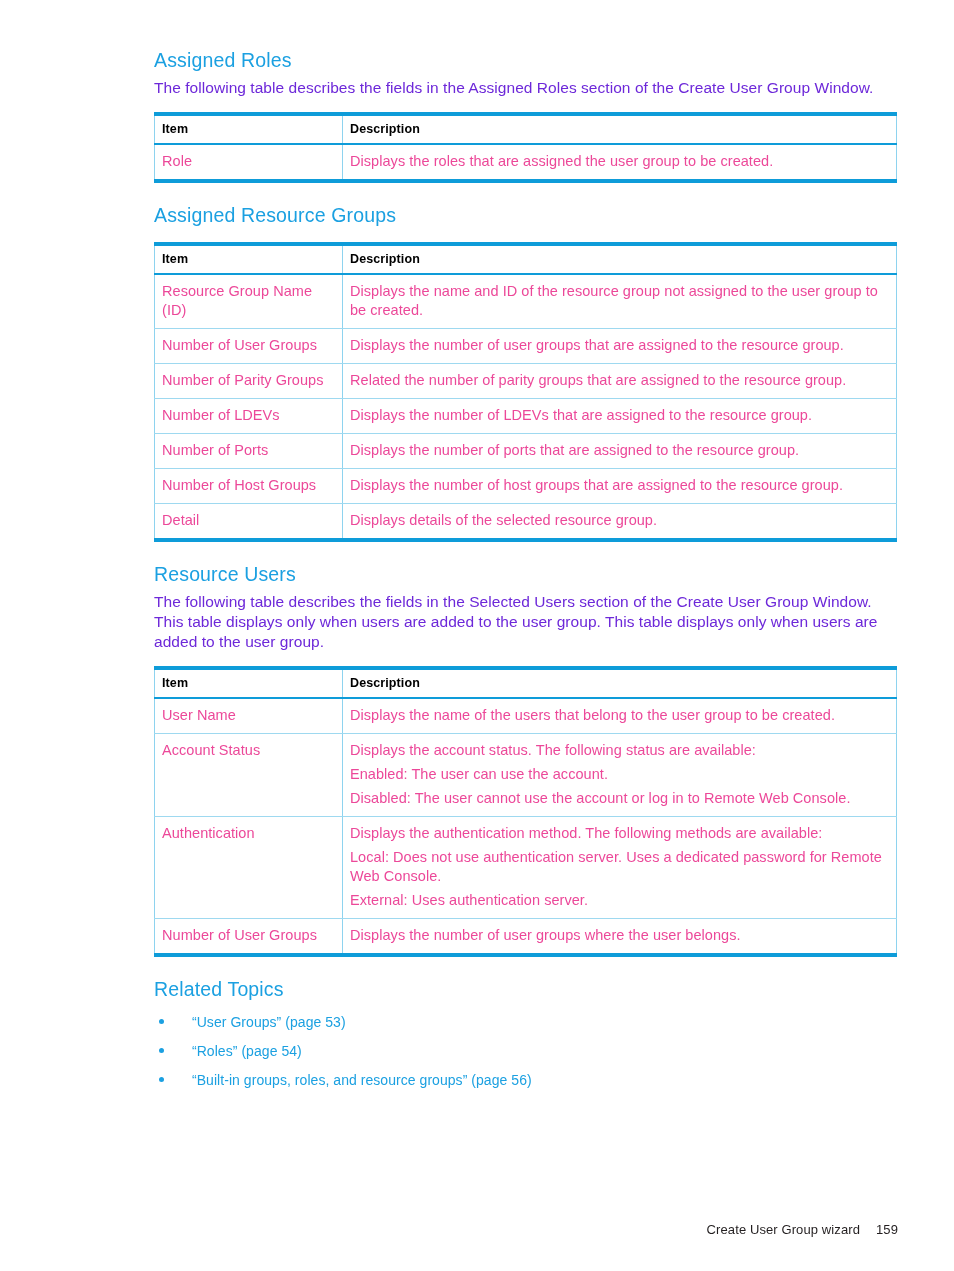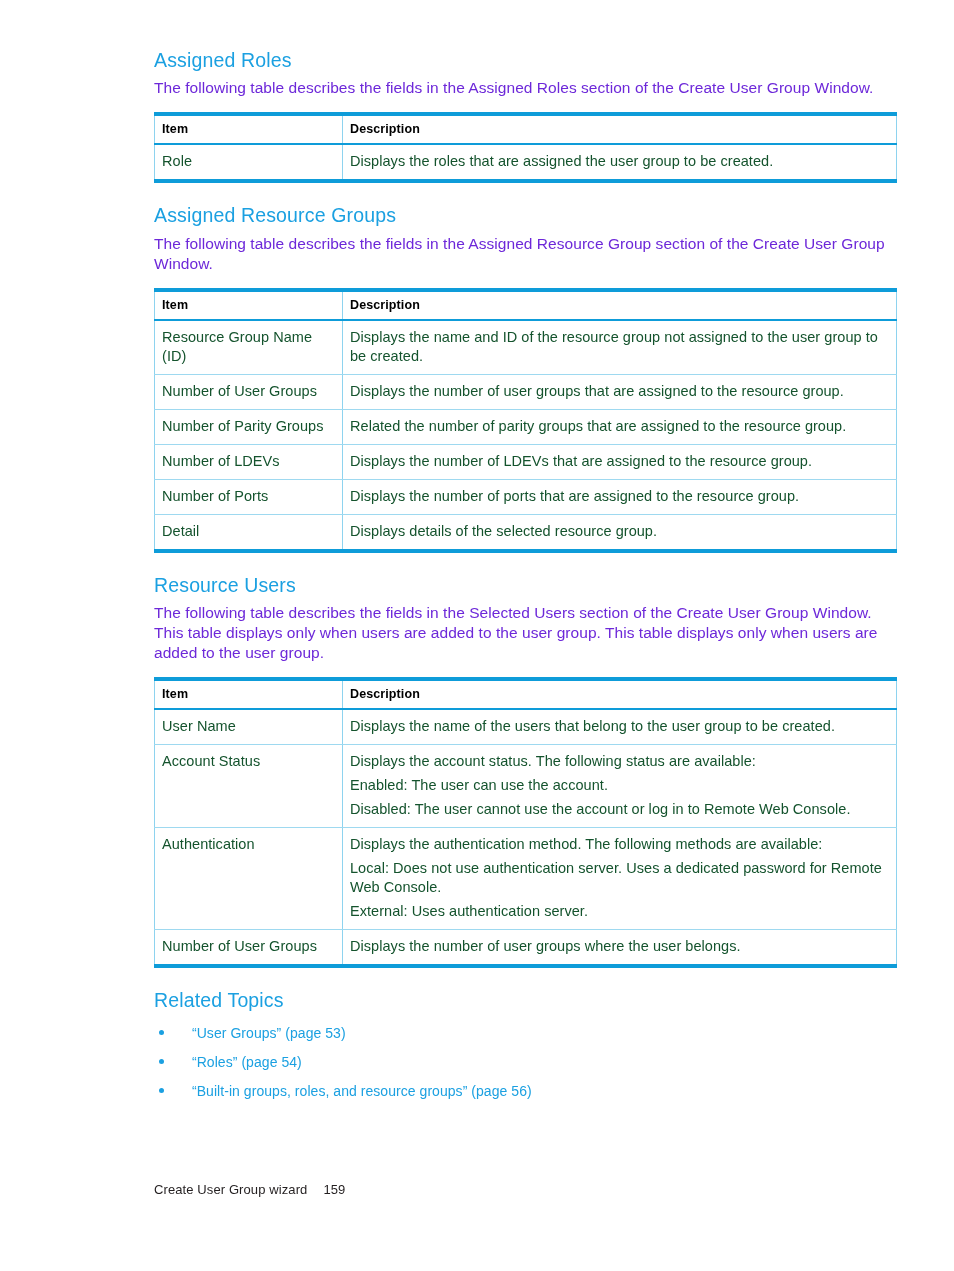--- a/index.html
+++ b/index.html
@@ -70,21 +70,21 @@
     color: #000000;
     padding: 6px 7px 7px 7px;
     border-bottom: 2.5px solid #0e9cd9;
     vertical-align: middle;
     letter-spacing: 0.1px;
   }
   table.doc-table thead th.col-item { border-right: 1.5px solid #8ed3ef; }
 
   table.doc-table tbody td {
     font-size: 14.5px;
-    color: #14532d;
+    color: #ec4899;
     padding: 7px 8px 8px 7px;
     vertical-align: top;
     border-bottom: 1.5px solid #9ed9f0;
     line-height: 19px;
     letter-spacing: 0.05px;
   }
   table.doc-table tbody td.col-item { border-right: 1.5px solid #8ed3ef; }
   table.doc-table tbody tr:last-child td { border-bottom: none; }
 
   td .desc-line { display: block; }
@@ -114,23 +114,23 @@
     height: 5px;
     border-radius: 50%;
     background: #1ba0e1;
   }
   .related-link { color: #1ba0e1; text-decoration: none; }
 
   
   .footer {
     position: absolute;
     left: 154px;
-    top: 1182px;
+    top: 1222px;
     width: 744px;
-    text-align: left;
+    text-align: right;
     font-size: 13px;
     color: #231f20;
     letter-spacing: 0.1px;
   }
   .footer .footer-title { margin-right: 16px; }
 </style>
 </head>
 <body>
 
 <div class="page">
@@ -156,21 +156,20 @@
             <td class="col-desc">
               <span class="desc-line">Displays the roles that are assigned the user group to be created.</span>
             </td>
           </tr>
         </tbody>
       </table>
     </div>
 
     <div class="section">
       <h2 class="section-heading">Assigned Resource Groups</h2>
-      <p class="body-text">The following table describes the fields in the Assigned Resource Group section of the Create User Group Window.</p>
       <table class="doc-table">
         <colgroup>
             <col class="c1">
             <col class="c2">
           </colgroup>
         <thead>
           <tr>
             <th class="col-item">Item</th>
             <th class="col-desc">Description</th>
           </tr>
@@ -197,20 +196,26 @@
           <tr>
             <td class="col-item">Number of LDEVs</td>
             <td class="col-desc">
               <span class="desc-line">Displays the number of LDEVs that are assigned to the resource group.</span>
             </td>
           </tr>
           <tr>
             <td class="col-item">Number of Ports</td>
             <td class="col-desc">
               <span class="desc-line">Displays the number of ports that are assigned to the resource group.</span>
+            </td>
+          </tr>
+          <tr>
+            <td class="col-item">Number of Host Groups</td>
+            <td class="col-desc">
+              <span class="desc-line">Displays the number of host groups that are assigned to the resource group.</span>
             </td>
           </tr>
           <tr>
             <td class="col-item">Detail</td>
             <td class="col-desc">
               <span class="desc-line">Displays details of the selected resource group.</span>
             </td>
           </tr>
         </tbody>
       </table>

